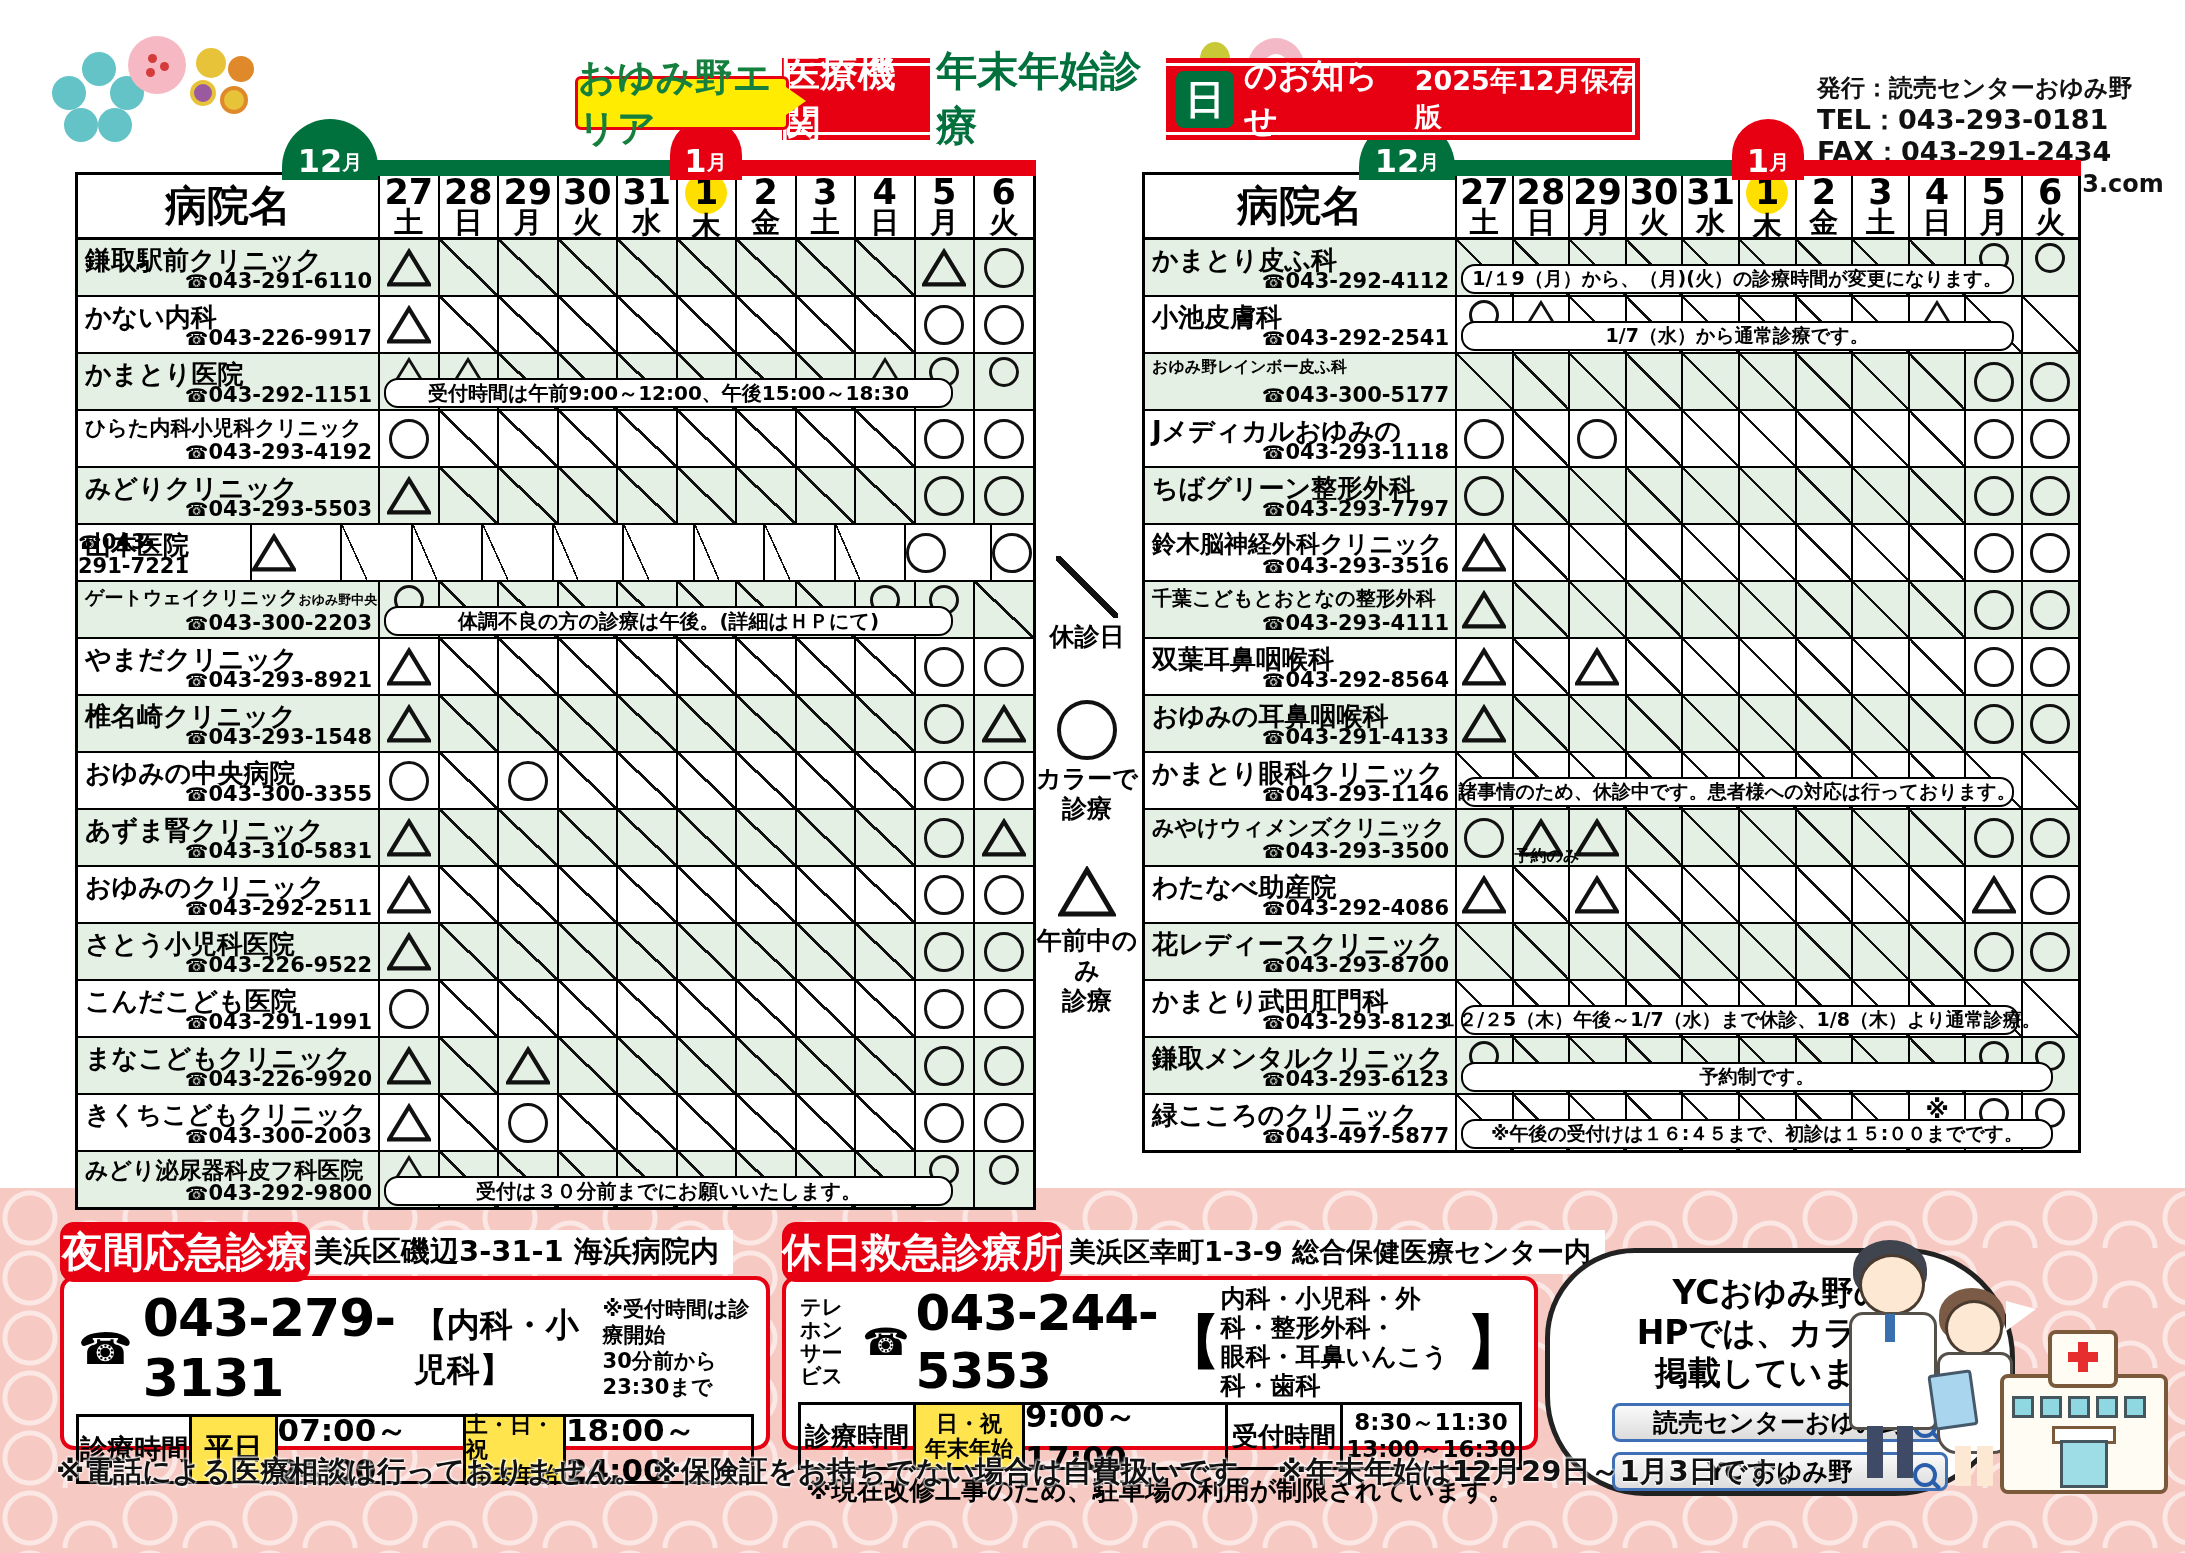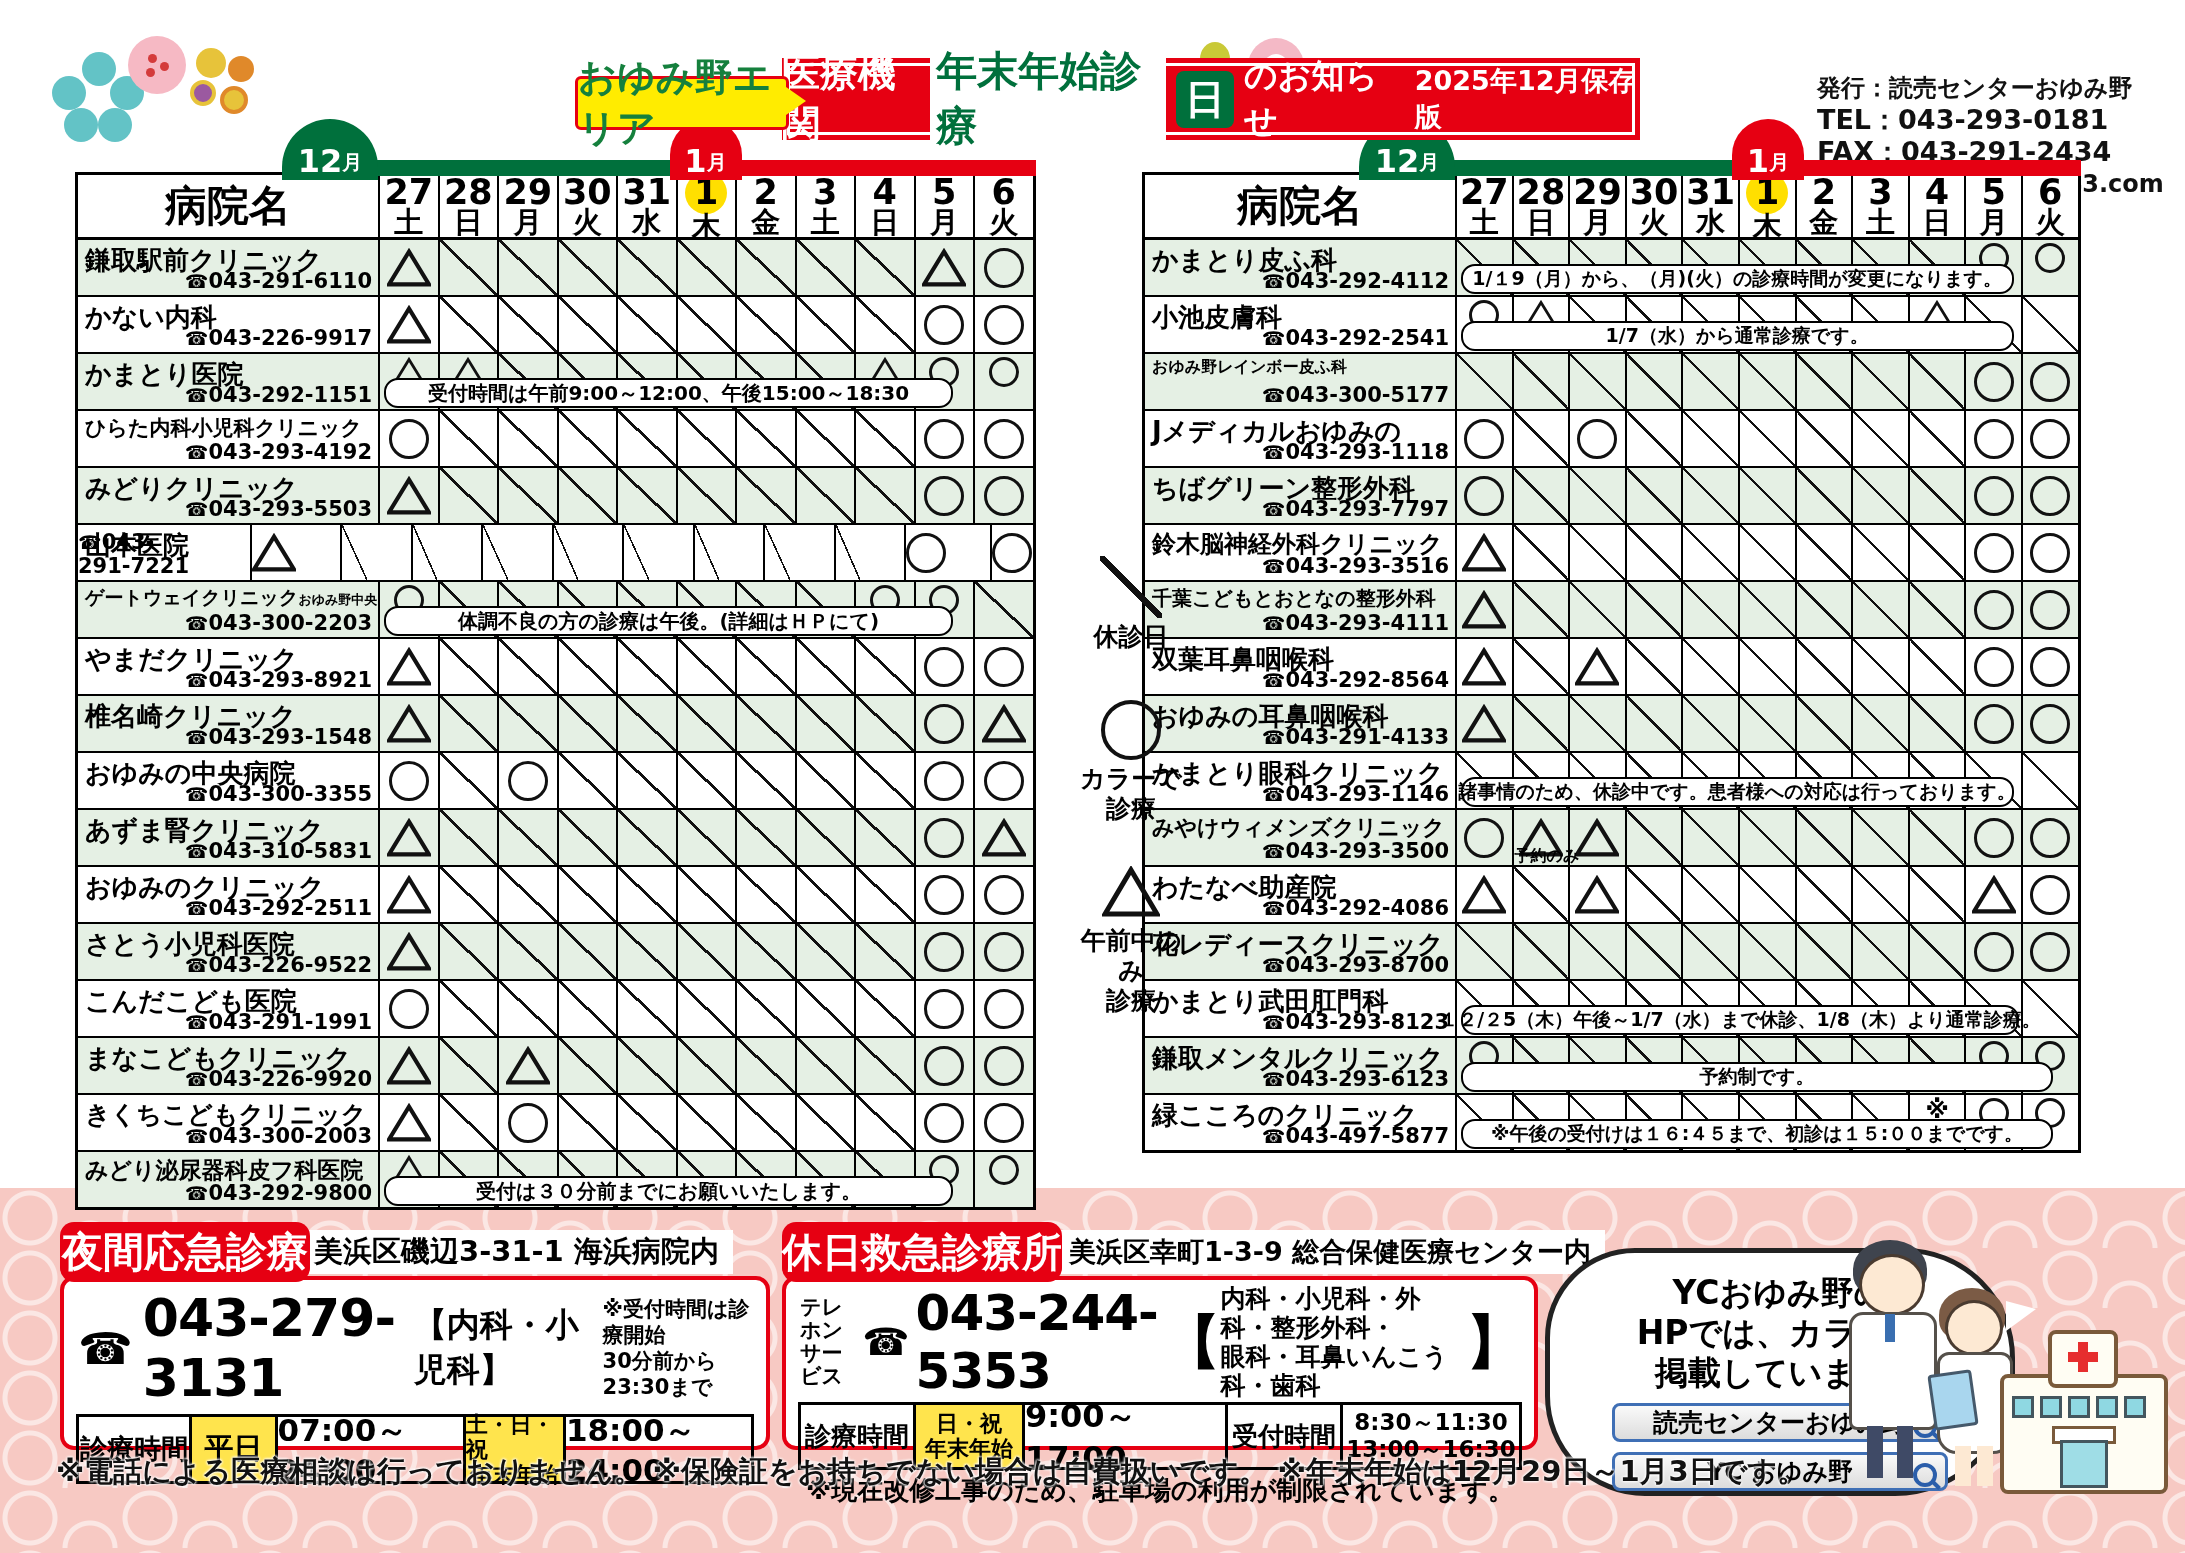--- a/index.html
+++ b/index.html
@@ -61,21 +61,21 @@
   .sym-kome{font-size:34px;font-weight:bold;line-height:1;}
   .ty-label{position:absolute;left:1px;bottom:-2px;font-size:16px;font-weight:bold;white-space:nowrap;z-index:4;}
   .with-note .cell{align-items:flex-start;padding-top:3px;}
   .with-note .sym-circle{width:24px;height:24px;border-width:3px;}
   .with-note svg.tri{width:30px;height:27px;}
   .with-note .sym-kome{font-size:24px;}
   .note-pill{position:absolute;bottom:1px;height:26px;background:#fff;border:2.5px solid #000;border-radius:14px;
      display:flex;align-items:center;justify-content:center;font-weight:bold;white-space:nowrap;z-index:5;color:#000;}
 
   
-  .legend{position:absolute;left:1034px;top:556px;width:106px;display:flex;flex-direction:column;align-items:center;z-index:3;padding-left:44px;}
+  .legend{position:absolute;left:1034px;top:556px;width:106px;display:flex;flex-direction:column;align-items:center;z-index:3;}
   .leg-slash{width:62px;height:62px;background:linear-gradient(to top right,transparent 46.5%,#111 46.5%,#111 53.5%,transparent 53.5%);}
   .leg-circle{width:52px;height:52px;border:4px solid #111;border-radius:50%;margin-top:48px;}
   .leg-tri{margin-top:42px;}
   .leg-label{font-size:25px;font-weight:bold;text-align:center;line-height:30px;margin-top:4px;color:#000;}
 
   
   .pink-band{position:absolute;left:0;top:1188px;width:2185px;height:365px;
      background-color:#f7c9c3;
      background-image:
        radial-gradient(circle at 30px 30px, transparent 22px, rgba(255,255,255,.55) 23px 27px, transparent 28px),

